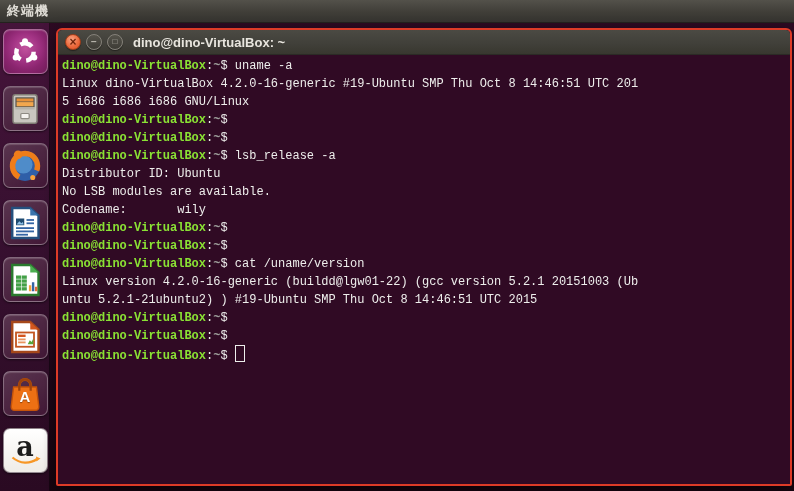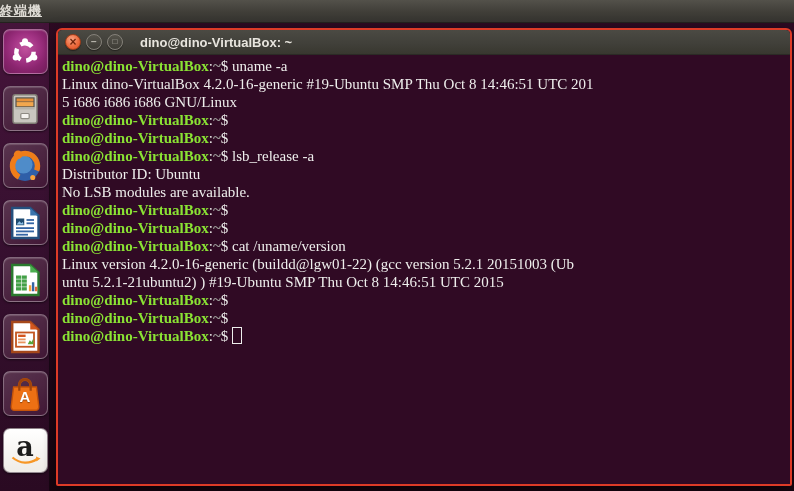--- a/index.html
+++ b/index.html
@@ -9,23 +9,22 @@
     font-family:"Liberation Sans",sans-serif;
   }
   
   .panel{
     position:absolute;left:0;top:0;width:794px;height:23px;
     background:linear-gradient(180deg,#53514a 0%,#403e38 55%,#353430 100%);
     border-bottom:1px solid #23221e;
     display:flex;align-items:center;box-sizing:border-box;
   }
   .panel-title{
-    font-size:13px;font-weight:bold;color:#dfdcd5;
+    margin-left:7px;font-size:13px;font-weight:bold;color:#dfdcd5;
     letter-spacing:1px;
-    text-decoration:underline;
   }
   
   .launcher{
     position:absolute;left:0;top:23px;width:50px;height:468px;
     background:linear-gradient(180deg,#45143a 0%,#371030 45%,#2a0a22 100%);
     box-shadow:inset -1px 0 0 rgba(0,0,0,.45);
     display:flex;flex-direction:column;align-items:center;
     padding-top:6px;gap:12px;box-sizing:border-box;
   }
   .tile{
@@ -73,29 +72,29 @@
     border:1px solid #85827a;box-sizing:border-box;cursor:pointer;
     box-shadow:0 1px 1px rgba(0,0,0,.4);
   }
   .wbtn .glyph{font-size:10px;line-height:10px;color:#b9b6ae;font-weight:bold;}
   .wbtn.close{
     background:radial-gradient(circle at 40% 32%,#f9a483,#ec6a3d 55%,#d94d22 100%);
     border-color:#a03d1a;
   }
   .wbtn.close .glyph{color:#71250c;font-size:12px;line-height:11px;}
   .wbtn.max .glyph{font-size:8px;line-height:8px;}
-  .wtitle{margin-left:12px;font-size:13px;font-weight:bold;color:#e8e5de;white-space:nowrap;}
+  .wtitle{margin-left:5px;font-size:13px;font-weight:bold;color:#e8e5de;white-space:nowrap;}
   
   .terminal{
     flex:1;background:var(--termbg,#300a24);
     padding:2px 0 0 4px;cursor:text;overflow:hidden;
   }
   .tline{
-    font-family:Liberation Serif, serif;
-    font-size:15px;line-height:18px;white-space:pre;color:var(--fg,#eeeeec);
+    font-family:Liberation Mono, monospace;
+    font-size:12px;line-height:18px;white-space:pre;color:var(--fg,#eeeeec);
   }
   .seg-g{color:var(--green,#8ae234);font-weight:bold;}
   .seg-w{color:var(--fg,#eeeeec);}
   .seg-p{color:var(--path,#9b9b98);font-weight:bold;}
   .cursor{
     display:inline-block;width:8px;height:15px;
     border:1px solid var(--fg,#eeeeec);vertical-align:-3px;
   }
 </style>
 </head>
@@ -217,20 +216,21 @@
   </div>
   <div class="terminal" id="terminal">
       <div class="tline"><span class="seg-g">dino@dino-VirtualBox</span><span class="seg-w">:</span><span class="seg-p">~</span><span class="seg-w">$ </span><span class="seg-w">uname -a</span></div>
       <div class="tline"><span class="seg-w">Linux dino-VirtualBox 4.2.0-16-generic #19-Ubuntu SMP Thu Oct 8 14:46:51 UTC 201</span></div>
       <div class="tline"><span class="seg-w">5 i686 i686 i686 GNU/Linux</span></div>
       <div class="tline"><span class="seg-g">dino@dino-VirtualBox</span><span class="seg-w">:</span><span class="seg-p">~</span><span class="seg-w">$ </span></div>
       <div class="tline"><span class="seg-g">dino@dino-VirtualBox</span><span class="seg-w">:</span><span class="seg-p">~</span><span class="seg-w">$ </span></div>
       <div class="tline"><span class="seg-g">dino@dino-VirtualBox</span><span class="seg-w">:</span><span class="seg-p">~</span><span class="seg-w">$ </span><span class="seg-w">lsb_release -a</span></div>
       <div class="tline"><span class="seg-w">Distributor ID: Ubuntu</span></div>
       <div class="tline"><span class="seg-w">No LSB modules are available.</span></div>
+      <div class="tline"><span class="seg-w">Codename:       wily</span></div>
       <div class="tline"><span class="seg-g">dino@dino-VirtualBox</span><span class="seg-w">:</span><span class="seg-p">~</span><span class="seg-w">$ </span></div>
       <div class="tline"><span class="seg-g">dino@dino-VirtualBox</span><span class="seg-w">:</span><span class="seg-p">~</span><span class="seg-w">$ </span></div>
       <div class="tline"><span class="seg-g">dino@dino-VirtualBox</span><span class="seg-w">:</span><span class="seg-p">~</span><span class="seg-w">$ </span><span class="seg-w">cat /uname/version</span></div>
       <div class="tline"><span class="seg-w">Linux version 4.2.0-16-generic (buildd@lgw01-22) (gcc version 5.2.1 20151003 (Ub</span></div>
       <div class="tline"><span class="seg-w">untu 5.2.1-21ubuntu2) ) #19-Ubuntu SMP Thu Oct 8 14:46:51 UTC 2015</span></div>
       <div class="tline"><span class="seg-g">dino@dino-VirtualBox</span><span class="seg-w">:</span><span class="seg-p">~</span><span class="seg-w">$ </span></div>
       <div class="tline"><span class="seg-g">dino@dino-VirtualBox</span><span class="seg-w">:</span><span class="seg-p">~</span><span class="seg-w">$ </span></div>
       <div class="tline"><span class="seg-g">dino@dino-VirtualBox</span><span class="seg-w">:</span><span class="seg-p">~</span><span class="seg-w">$ </span><span class="cursor"></span></div>
     </div>
 </div>

